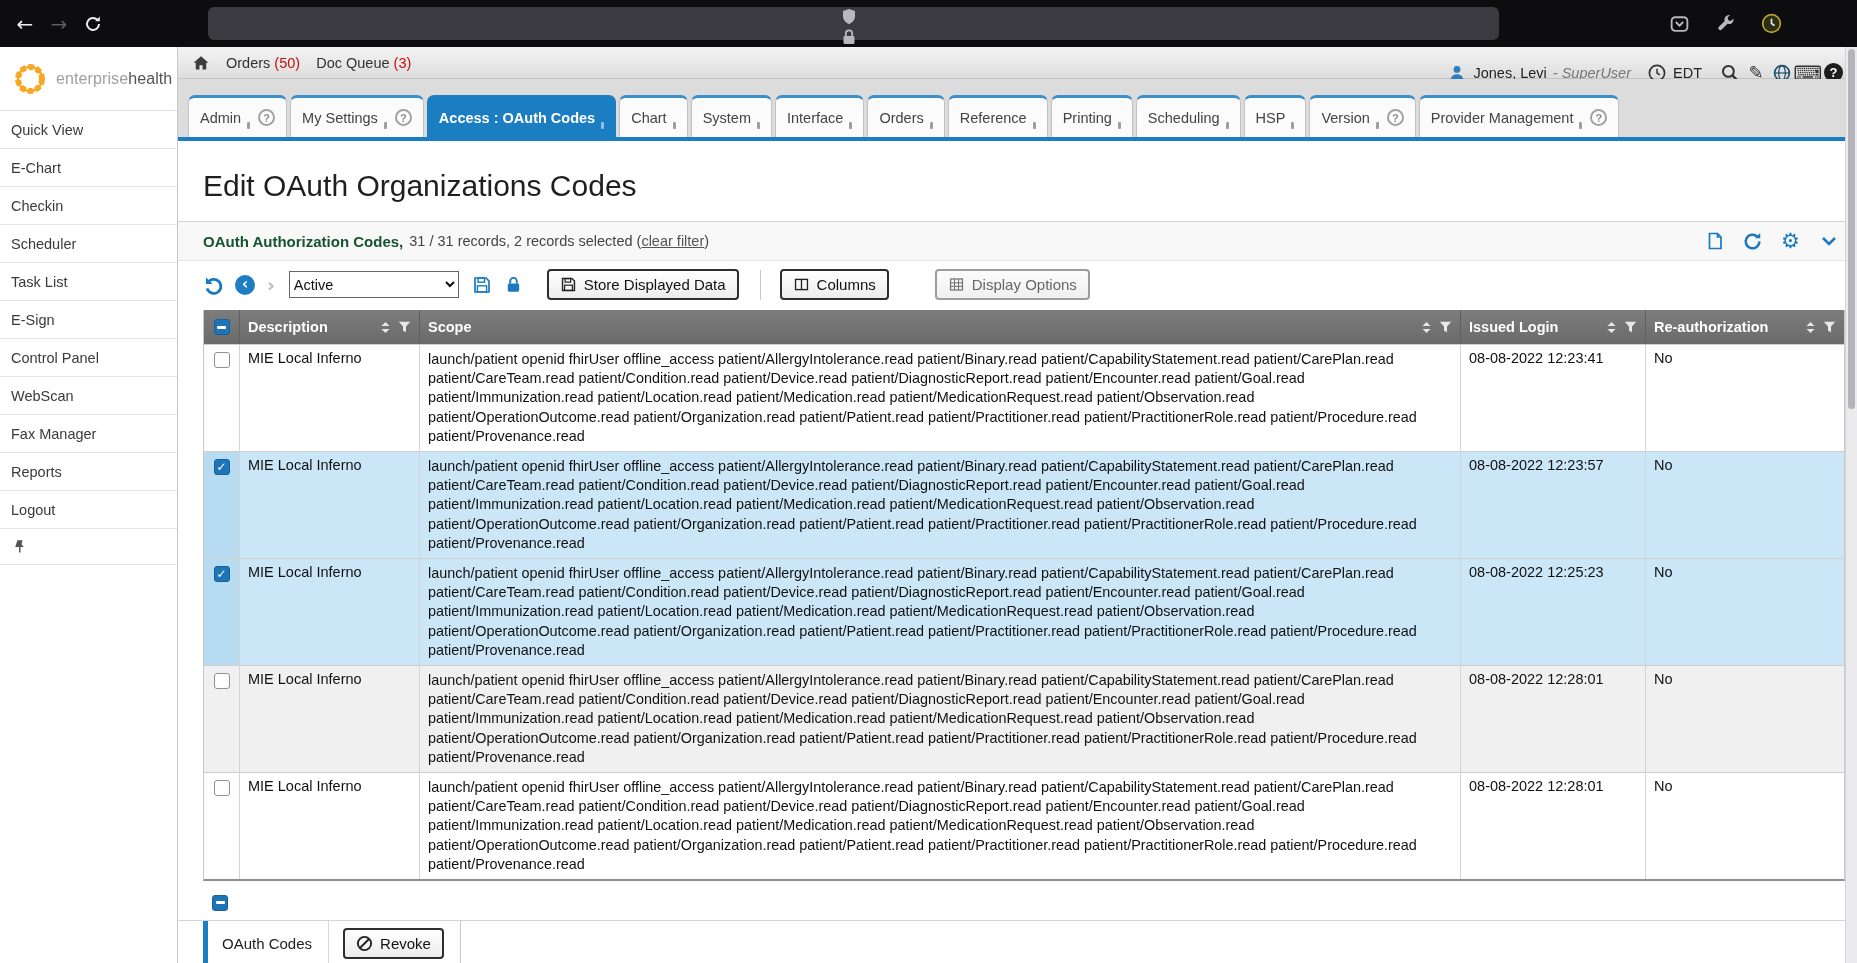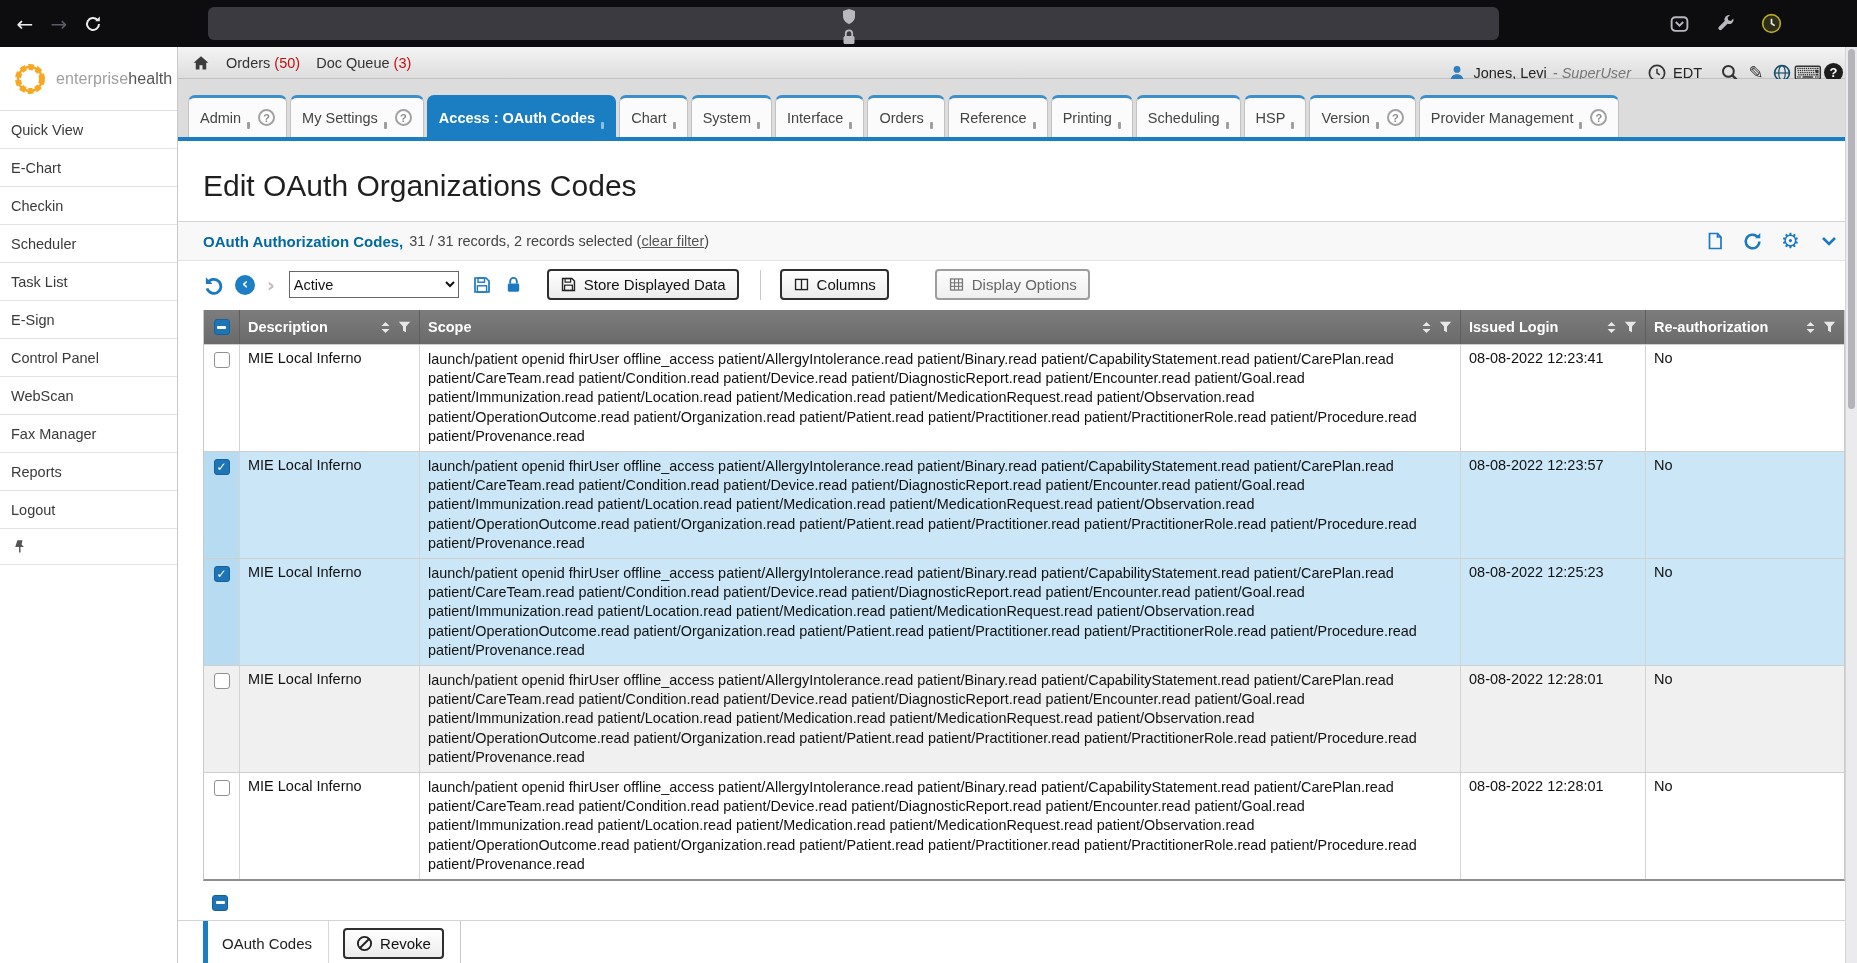--- a/index.html
+++ b/index.html
@@ -68,21 +68,21 @@
     margin-left:8px;background:#fff;flex-shrink:0;}
   .help-badge::after{content:"?";}
   .bluebar{height:4px;background:#1c7ec2;}
 
   
   .content{flex:1;background:#fff;overflow:hidden;position:relative;}
   .page-title{margin:28px 0 18px 25px;font-size:30px;font-weight:500;color:#1f1f1f;}
 
   .grid-header{height:40px;border-top:1px solid #d4d4d4;border-bottom:1px solid #e4e4e4;background:#f8f8f8;
     display:flex;align-items:center;padding:0 18px 0 25px;font-size:14.5px;color:#444;}
-  .gh-title{font-weight:bold;color:#0369a1;margin-right:6px;font-size:15px;}
+  .gh-title{font-weight:bold;color:#14532d;margin-right:6px;font-size:15px;}
   .gh-link{text-decoration:underline;color:#555;cursor:pointer;}
   .gh-icons{margin-left:auto;display:flex;align-items:center;gap:17px;}
   .gh-ic{width:21px;height:21px;display:flex;align-items:center;justify-content:center;cursor:pointer;}
   .i-gear{font-family:"DejaVu Sans",sans-serif;font-size:21px;color:#1b79c0;line-height:1;}
   .i-gear::after{content:"⚙";}
 
   .controls{display:flex;align-items:center;padding:8px 0 8px 25px;}
   .ctl-ic{width:22px;height:22px;display:flex;align-items:center;justify-content:center;cursor:pointer;}
   .circle-prev{width:20px;height:20px;border-radius:50%;background:#1e7ec4;color:#fff;margin-left:10px;
     display:flex;align-items:center;justify-content:center;font-size:15px;font-weight:bold;cursor:pointer;

